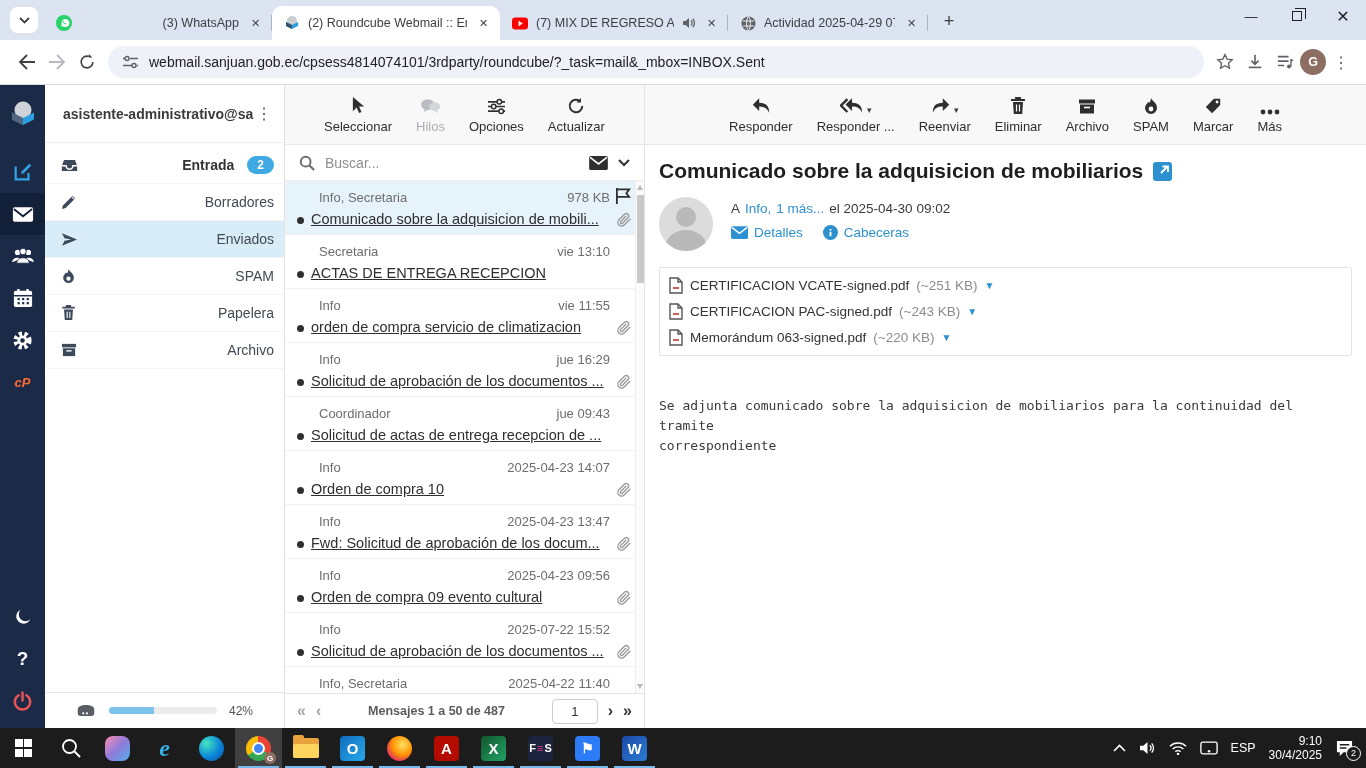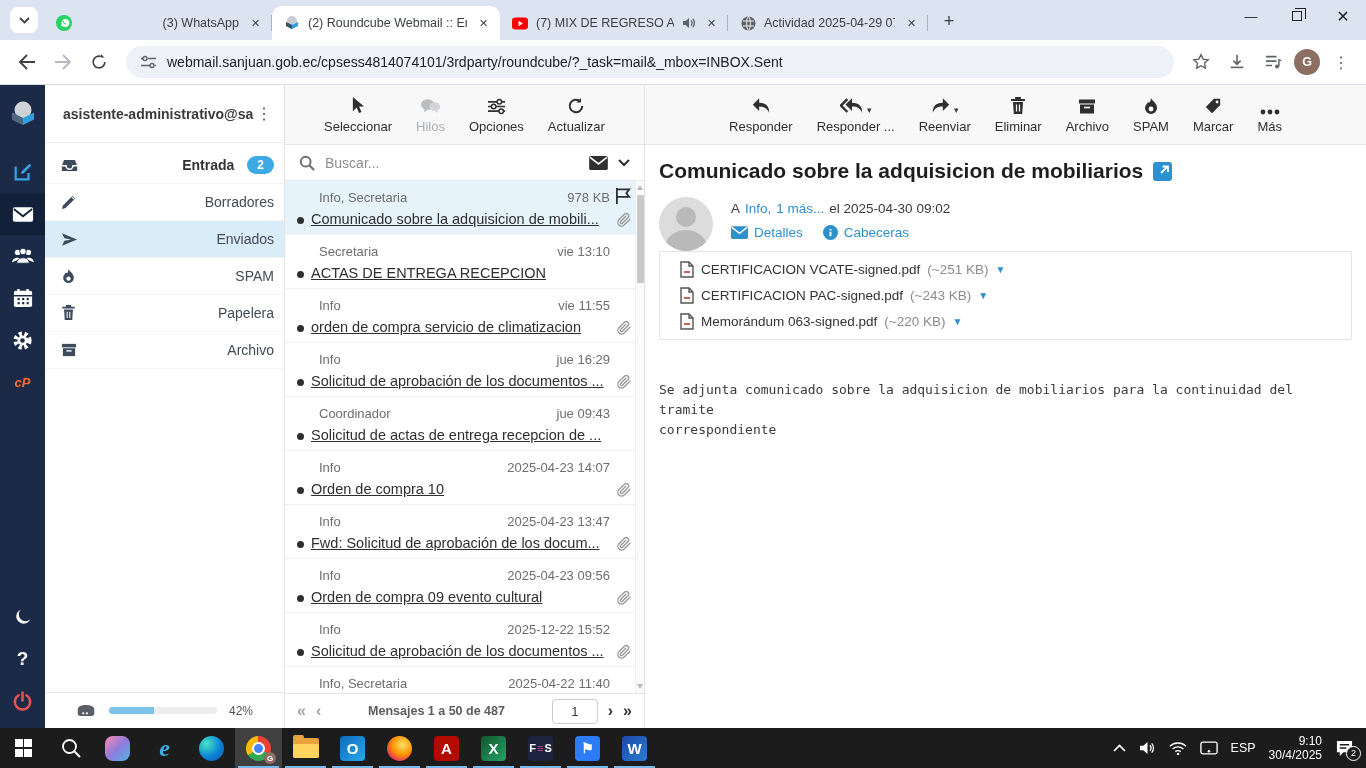--- a/index.html
+++ b/index.html
@@ -22,21 +22,21 @@
   .newtab { width:26px; height:26px; margin:0 0 6px 8px; display:flex; align-items:center; justify-content:center;
     font-size:18px; color:#3c4043; }
   .wincontrols { margin-left:auto; display:flex; align-self:flex-start; }
   .winbtn { width:46px; height:32px; display:flex; align-items:center; justify-content:center; color:#202124; font-size:13px; }
   .restore-glyph { width:10px; height:10px; border:1.2px solid #202124; position:relative; }
   .restore-glyph::before { content:""; position:absolute; left:2px; top:-4px; width:10px; height:10px;
     border-top:1.2px solid #202124; border-right:1.2px solid #202124; }
 
   
   #browserbar { height:45px; background:#fff; border-bottom:1px solid #d8dce3; display:flex; align-items:center;
-    padding:0 10px 0 12px; gap:6px; flex:0 0 auto; }
+    padding:0 10px 0 12px; gap:0; flex:0 0 auto; }
   .navbtn { width:30px; height:30px; display:flex; align-items:center; justify-content:center; }
   .omnibox { flex:1; height:32px; background:#eef1f8; border-radius:16px; display:flex; align-items:center;
     gap:10px; padding:0 14px; margin:0 6px; }
   .omnibox .url { font-size:14px; color:#202124; white-space:nowrap; overflow:hidden; }
   .avatar-chip { width:26px; height:26px; border-radius:50%; background:#8d6e63; color:#fff; font-size:12.5px;
     font-weight:bold; display:flex; align-items:center; justify-content:center; }
 
   
   #app { flex:1; display:flex; min-height:0; background:#fff; }
 
@@ -110,21 +110,21 @@
   .subj { font-size:21px; font-weight:bold; color:#1e1e1e; }
   .meta { display:flex; gap:18px; margin-top:14px; }
   .avatar-big { width:54px; height:54px; border-radius:50%; background:#dcdcdc; overflow:hidden; flex:0 0 auto; position:relative; }
   .avatar-big .head { position:absolute; left:17px; top:10px; width:20px; height:20px; border-radius:50%; background:#b9b9b9; }
   .avatar-big .bodyshape { position:absolute; left:7px; top:33px; width:40px; height:30px; border-radius:50% 50% 0 0; background:#b9b9b9; }
   .metatxt { display:flex; flex-direction:column; gap:9px; padding-top:4px; }
   .mline { font-size:13.5px; color:#3a3a3a; display:flex; align-items:center; gap:5px; }
   a.bl { color:#2d90cf; text-decoration:none; }
   .mlinks { display:flex; gap:20px; align-items:center; }
   .mlink { display:flex; align-items:center; gap:6px; font-size:13.5px; color:#2d90cf; }
-  .attbox { margin-top:0; border:1px solid #e3e3e3; border-radius:2px; padding:9px 20px; display:flex; flex-wrap:wrap; column-gap:40px; row-gap:9px;text-align:right; }
+  .attbox { margin-top:16px; border:1px solid #e3e3e3; border-radius:2px; padding:9px 9px; display:flex; flex-wrap:wrap; column-gap:40px; row-gap:9px;text-align:right; }
   .att { display:flex; align-items:center; gap:7px; font-size:13.5px; }
   .attname { color:#333; }
   .attsize { color:#8c8c8c; }
   .attcaret { color:#2d90cf; font-size:10px; }
   .mailtext { margin-top:40px; font-family:"DejaVu Sans Mono", monospace; font-size:13px; color:#3a3a3a; line-height:20px; }
 
   
   #taskbar { height:40px; background:#1c1c1c; display:flex; align-items:stretch; flex:0 0 auto; }
   .tb-ico { width:47px; display:flex; align-items:center; justify-content:center; position:relative; }
   .tb-ico.focused { background:rgba(255,255,255,.16); }
@@ -582,21 +582,21 @@
             </div>
           <span class="dot"></span>
           <svg class="rowicon clippos" width="16" height="17" viewBox="0 0 24 24">
               <path d="M21 11.5l-8.8 8.8a5.5 5.5 0 0 1-7.8-7.8L13 3.9a3.7 3.7 0 0 1 5.2 5.2l-8.5 8.5a1.9 1.9 0 0 1-2.7-2.7L14.8 7" fill="none" stroke="#9a9a9a" stroke-width="2" stroke-linecap="round"></path>
             </svg>
         </div>
 
         <div class="msg">
           <div class="m1">
               <span class="msender">Info</span>
-              <span class="mdate">2025-12-22 15:52</span>
+              <span class="mdate">2025-07-22 15:52</span>
             </div>
           <div class="m2">
               <span class="msub">Solicitud de aprobación de los documentos ...</span>
             </div>
           <span class="dot"></span>
           <svg class="rowicon clippos" width="16" height="17" viewBox="0 0 24 24">
               <path d="M21 11.5l-8.8 8.8a5.5 5.5 0 0 1-7.8-7.8L13 3.9a3.7 3.7 0 0 1 5.2 5.2l-8.5 8.5a1.9 1.9 0 0 1-2.7-2.7L14.8 7" fill="none" stroke="#9a9a9a" stroke-width="2" stroke-linecap="round"></path>
             </svg>
         </div>
 

